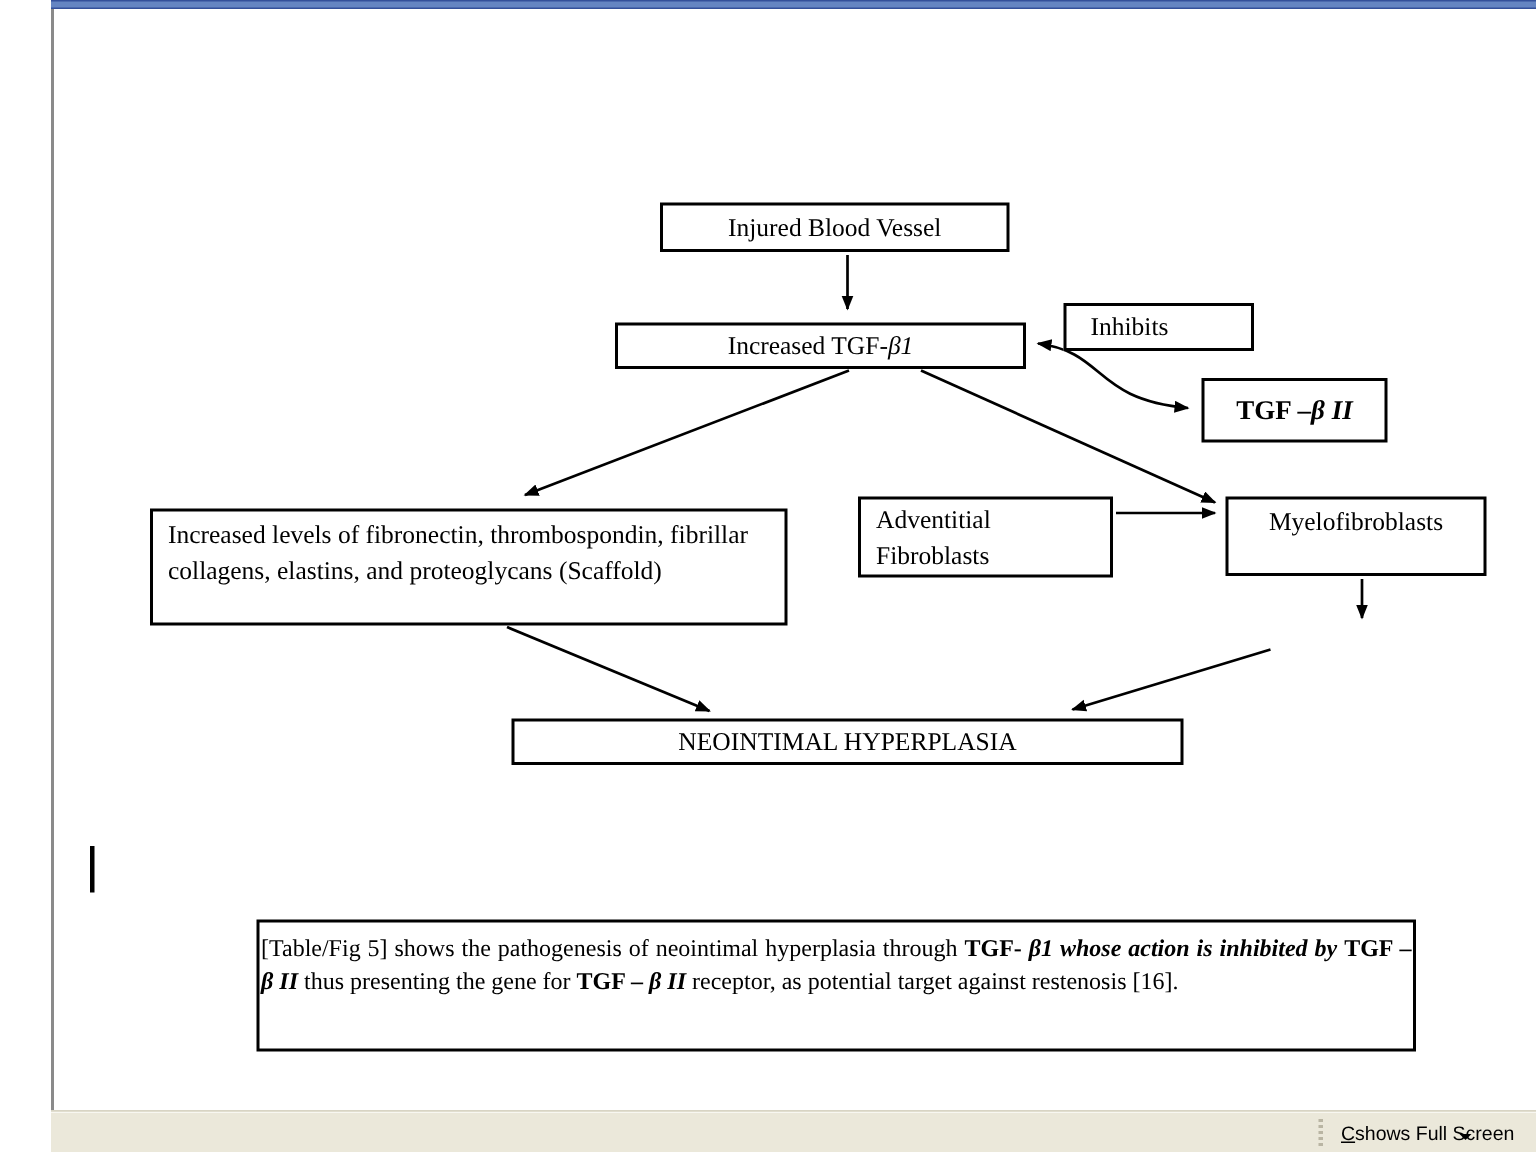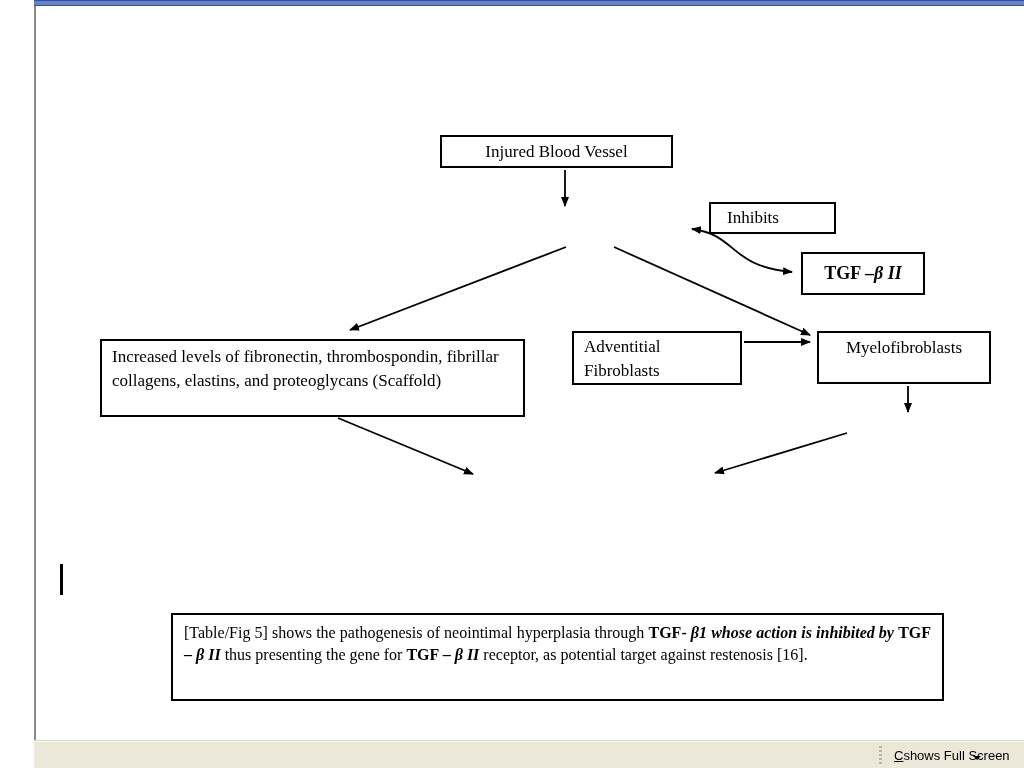--- a/index.html
+++ b/index.html
@@ -30,21 +30,21 @@
   .b-scaffold     { left: 64px;  top: 333px; width: 425px; height: 78px; font-size: 17px;
                     line-height: 24px; padding: 4px 10px; }
   .b-adventitial  { left: 536px; top: 325px; width: 170px; height: 54px; font-size: 17px;
                     line-height: 24px; padding: 2px 10px; white-space: pre-line; }
   .b-myelo        { left: 781px; top: 325px; width: 174px; height: 53px; font-size: 17px;
                     display: flex; align-items: flex-start; justify-content: center; padding-top: 5px; }
   .b-ecm          { left: 811px; top: 413px; width: 139px; height: 57px; font-size: 17px;
                     line-height: 24px; text-align: center; padding-top: 4px; white-space: pre-line; }
   .b-neo          { left: 305px; top: 473px; width: 448px; height: 31px; font-size: 17px; }
   .b-caption      { left: 135px; top: 607px; width: 773px; height: 88px; font-size: 16px;
-                    line-height: 22px; padding: 7px 11px; text-align: justify; }
+                    line-height: 22px; padding: 7px 1px; text-align: justify; }
 
   
   svg.arrows { position: absolute; left: 0; top: 0; width: 1024px; height: 768px; pointer-events: none; }
 
   
   .text-cursor { position: absolute; left: 24px; top: 558px; width: 3px; height: 31px; background: #000; }
 
   
   .toolbar { position: absolute; left: 0; top: 740px; width: 1024px; height: 28px;
              background: #ebe8da; border-top: 1px solid #d8d4c4; box-shadow: inset 0 1px 0 #f8f7f1;
@@ -82,36 +82,41 @@
       <path d="M530,241 L314,324" stroke="#000" stroke-width="1.8" fill="none" marker-end="url(#ah)"></path>
       <path d="M578,241 L774,329" stroke="#000" stroke-width="1.8" fill="none" marker-end="url(#ah)"></path>
       <path d="M708,336 L774,336" stroke="#000" stroke-width="1.8" fill="none" marker-end="url(#ah)"></path>
       <path d="M872,380 L872,406" stroke="#000" stroke-width="1.8" fill="none" marker-end="url(#ah)"></path>
       <path d="M811,427 L679,467" stroke="#000" stroke-width="1.8" fill="none" marker-end="url(#ah)"></path>
       <path d="M302,412 L437,468" stroke="#000" stroke-width="1.8" fill="none" marker-end="url(#ah)"></path>
     </svg>
 
     <div class="dbox b-injured center">Injured Blood Vessel</div>
 
+    <div class="dbox b-increased center">
+        <span>Increased TGF- </span>
+        <span style="font-style: italic;">β1</span>
+      </div>
 
     <div class="dbox b-inhibits">Inhibits</div>
 
     <div class="dbox b-tgf2 center">
         <span style="font-weight: bold;">TGF – </span>
         <span style="font-weight: bold; font-style: italic;">β II</span>
       </div>
 
     <div class="dbox b-adventitial">Adventitial
 Fibroblasts</div>
 
     <div class="dbox b-scaffold">Increased levels of fibronectin, thrombospondin, fibrillar collagens, elastins, and proteoglycans (Scaffold)</div>
 
     <div class="dbox b-myelo">Myelofibroblasts</div>
 
 
+    <div class="dbox b-neo center">NEOINTIMAL HYPERPLASIA</div>
 
     <div class="dbox b-caption"><span>[Table/Fig 5] shows the pathogenesis of neointimal hyperplasia through </span><span style="font-weight: bold;">TGF- </span><span style="font-weight: bold; font-style: italic;">β1 whose action is inhibited by </span><span style="font-weight: bold;">TGF – </span><span style="font-weight: bold; font-style: italic;">β II</span><span> thus presenting the gene for </span><span style="font-weight: bold;">TGF – </span><span style="font-weight: bold; font-style: italic;">β II</span><span> receptor, as potential target against restenosis [16].</span></div>
 
     <div class="text-cursor"></div>
   </div>
 
   <div class="toolbar" style="background: rgb(235, 232, 218);">
     <div class="toolbar-grip"></div>
     <div class="close-btn">
         <span style="text-decoration: underline;">C</span>

